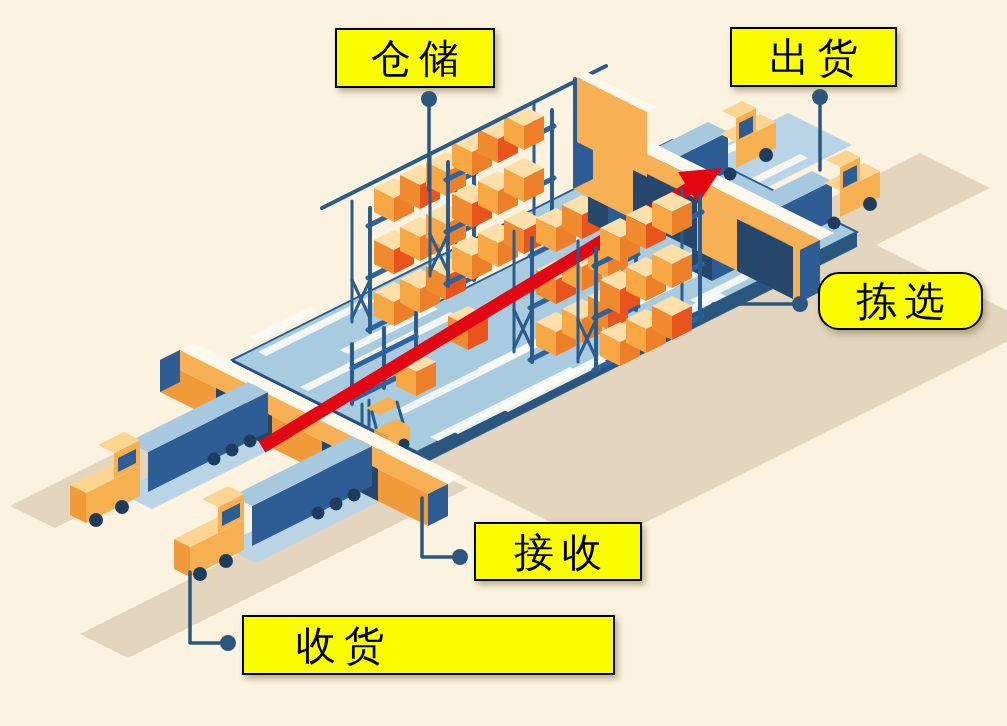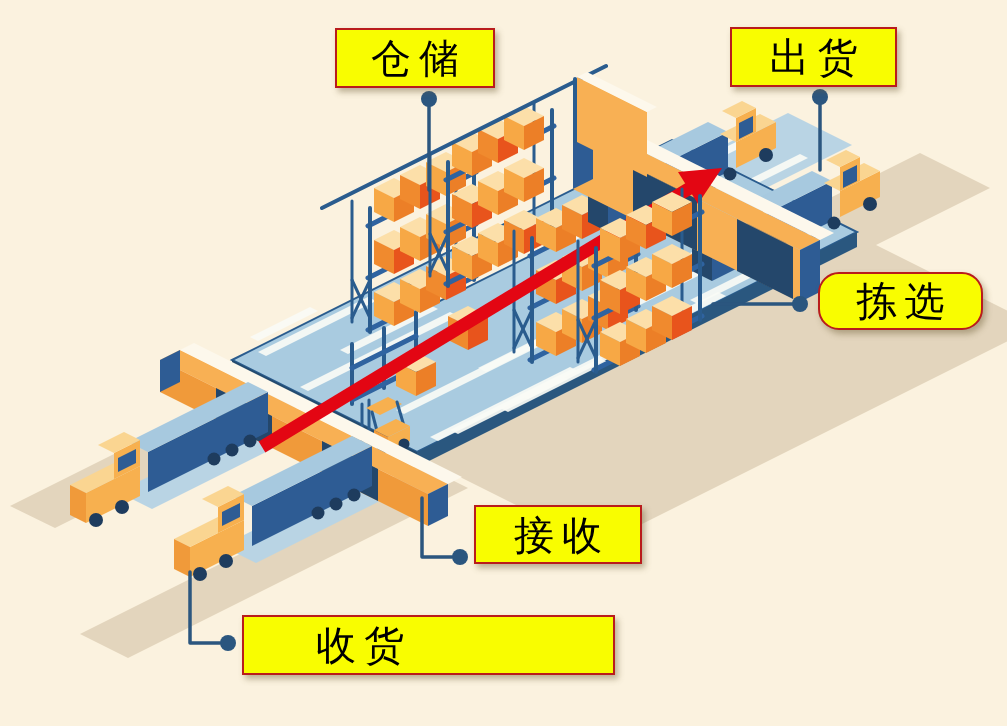--- a/index.html
+++ b/index.html
@@ -4,26 +4,26 @@
 <style>
   html,body{margin:0;padding:0;}
   #stage{
     position:relative;width:1007px;height:726px;overflow:hidden;
     background:#FBF2DF;
     font-family:"DejaVu Sans",sans-serif;
   }
   #scene{position:absolute;left:0;top:0;}
   .flag{
     position:absolute;display:flex;align-items:center;justify-content:center;
-    background:#F9FD00;border:2px solid #b91c1c;box-sizing:border-box;
+    background:#F9FD00;border:2px solid #000000;box-sizing:border-box;
     box-shadow:3px 4px 6px rgba(110,95,55,.45);
     font-size:40px;line-height:1;color:#000;letter-spacing:8px;text-indent:8px;
     font-family:"DejaVu Sans",sans-serif;
   }
-  .flag.left{justify-content:flex-start;padding-left:72px;letter-spacing:8px;text-indent:0;}
+  .flag.left{justify-content:flex-start;padding-left:52px;letter-spacing:8px;text-indent:0;}
   
   .post{stroke:#2A5C8E;stroke-width:4;stroke-linecap:round;}
   .post2{stroke:#2A5C8E;stroke-width:3;stroke-linecap:round;}
   .beam{stroke:#2F63A0;stroke-width:5;stroke-linecap:round;}
   .stripe{fill:#FAFBF5;opacity:.92;}
   .ct{fill:#FCDFA9;} .cl{fill:#F7A845;} .cr{fill:#EC7F27;}
   .c2l{fill:#F08A2E;} .c2r{fill:#E8541C;}
   .conn{stroke:#2B567F;stroke-width:3.5;fill:none;stroke-linejoin:round;stroke-linecap:round;}
   .dot{fill:#2B567F;}
   .tan{fill:#E3D5BD;}
@@ -222,17 +222,17 @@
       <circle class="dot" cx="228" cy="643" r="8"></circle>
     </g>
   </svg>
 
   <div class="flag" style="left:335px;top:28px;width:160px;height:60px;">仓储</div>
 
   <div class="flag" style="left:730px;top:27px;width:167px;height:60px;">出货</div>
 
   <div class="flag" style="left:818px;top:272px;width:165px;height:58px;border-radius:21px;">拣选</div>
 
-  <div class="flag" style="left:474px;top:505px;width:168px;height:59px;">接收</div>
+  <div class="flag" style="left:474px;top:522px;width:168px;height:59px;">接收</div>
 
   <div class="flag left" style="left:242px;top:615px;width:373px;height:60px;">收货</div>
 
 </div>
 
 </body></html>

